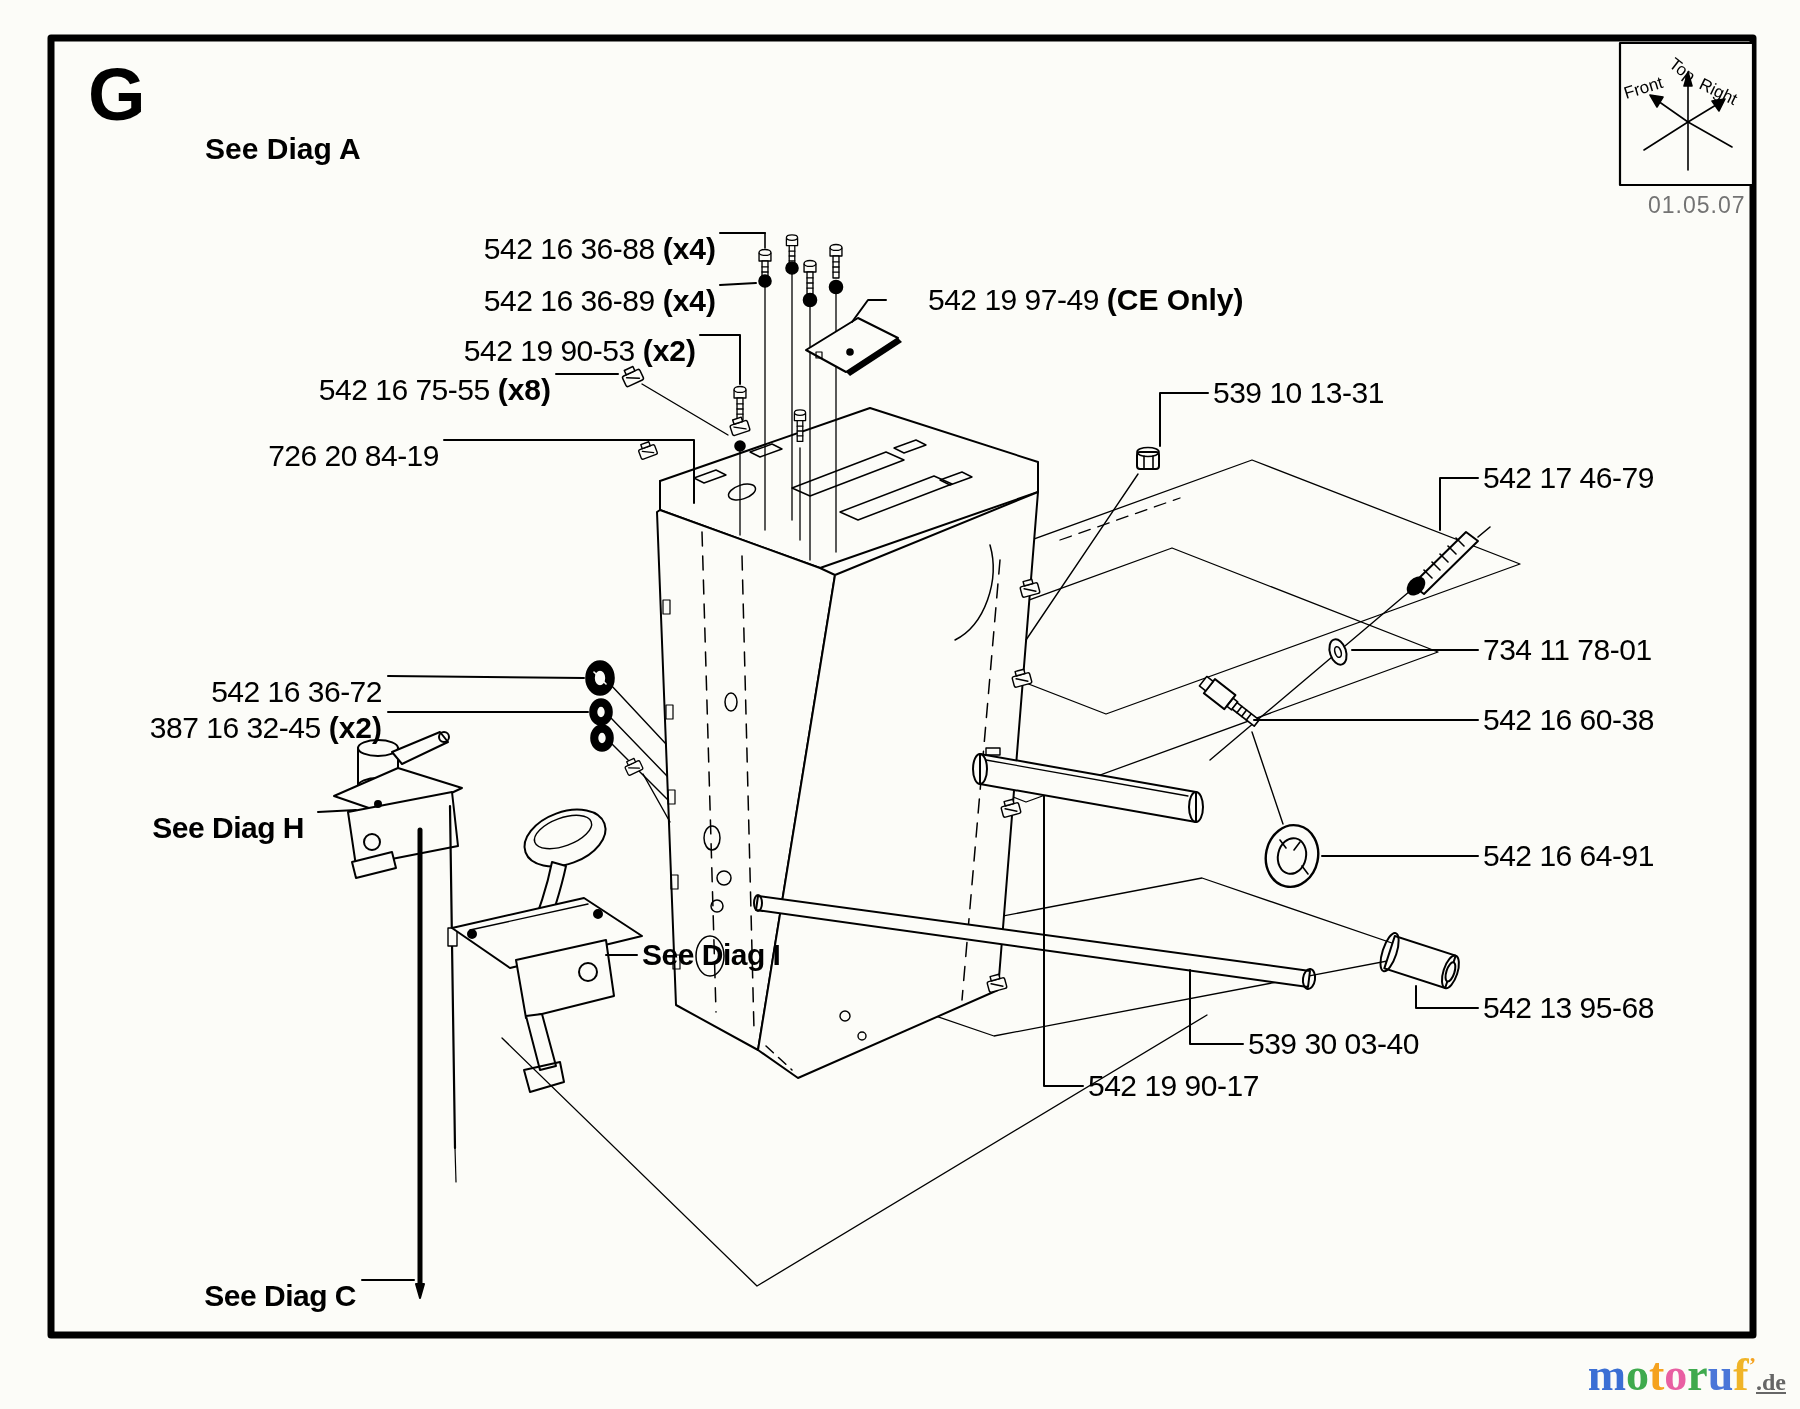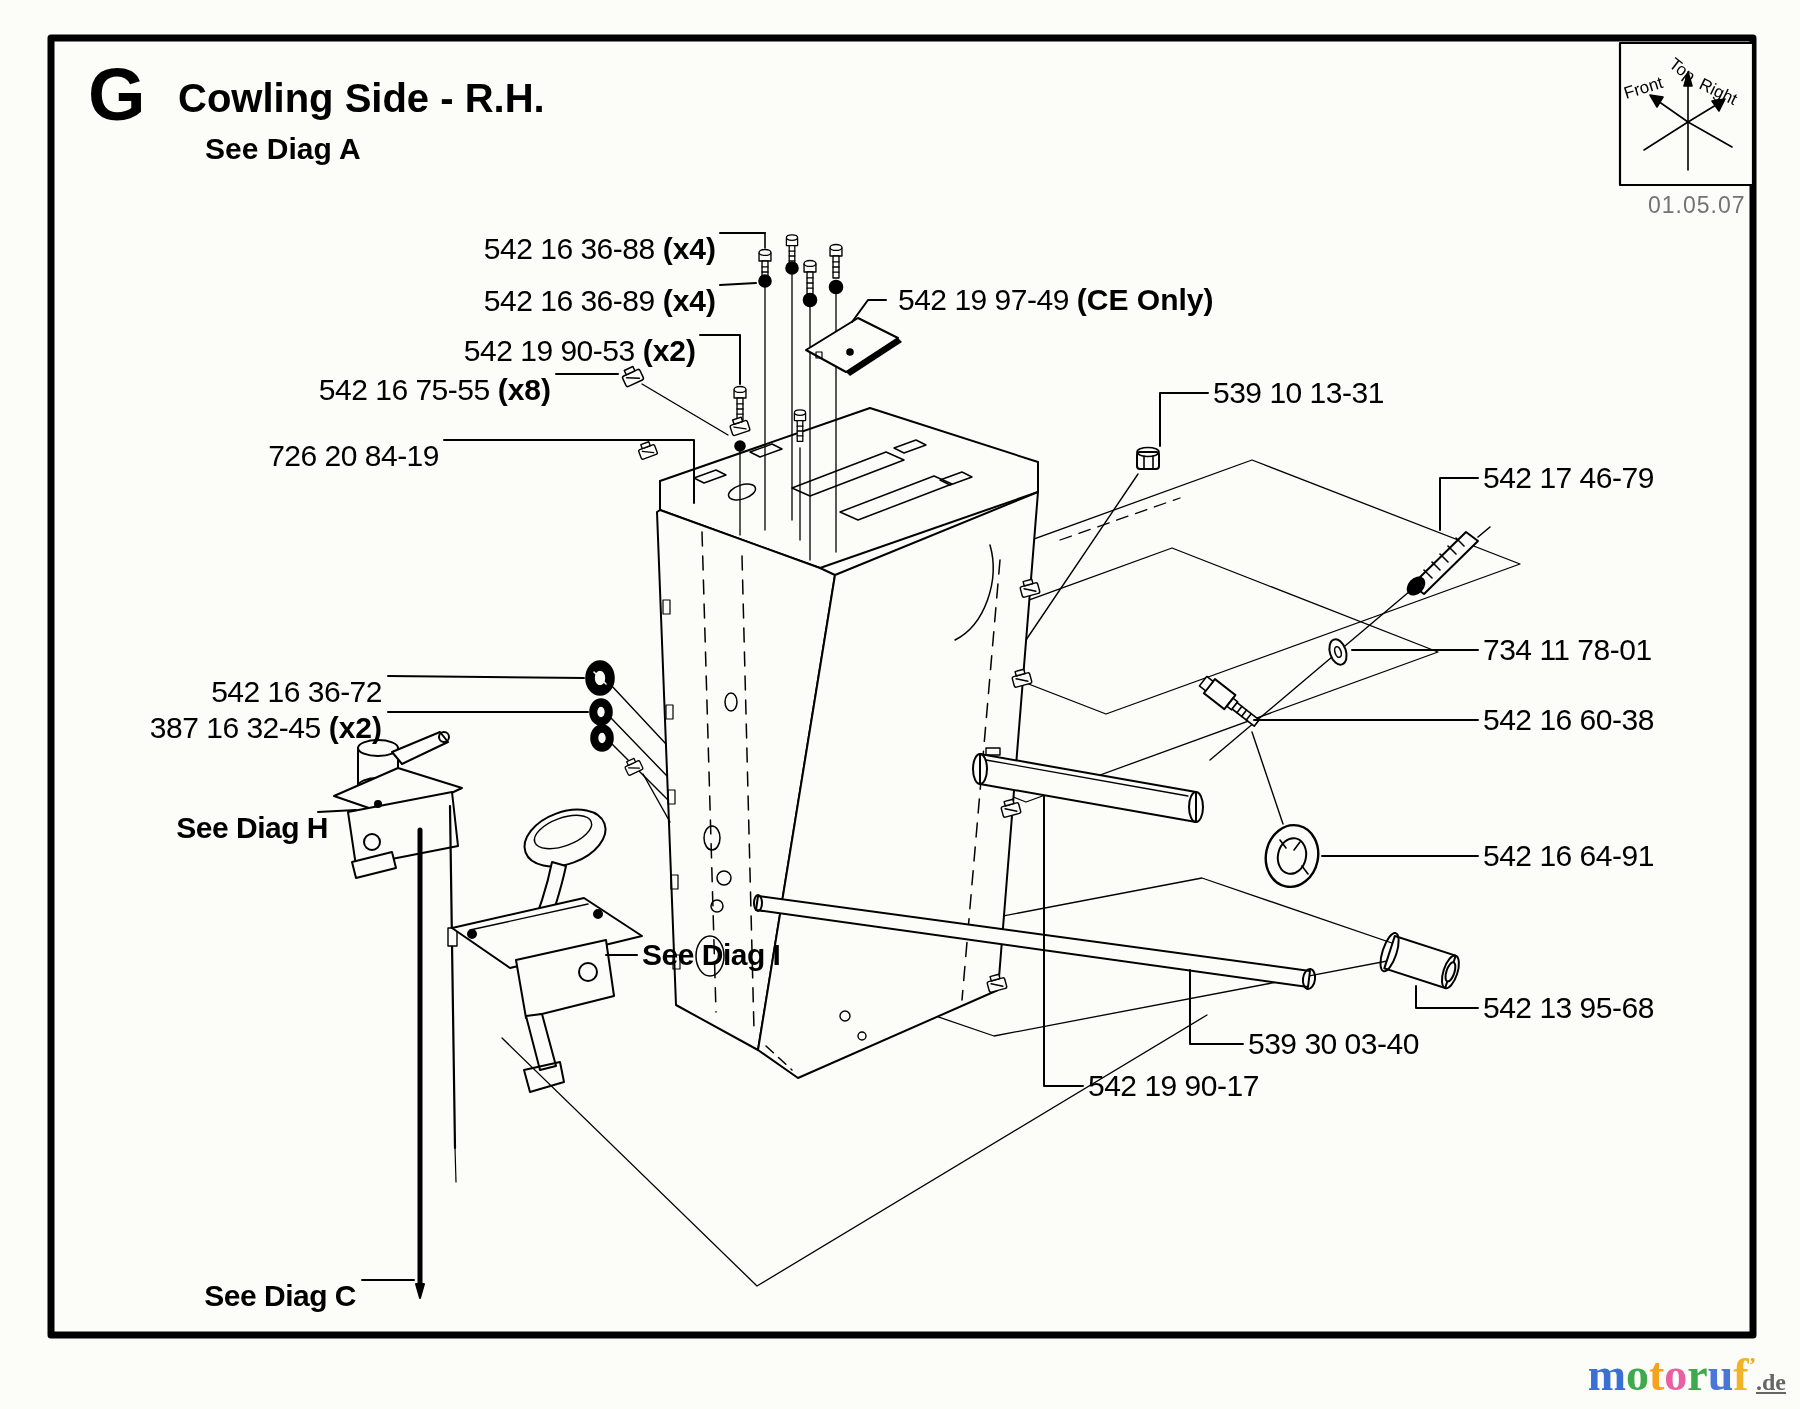--- a/index.html
+++ b/index.html
@@ -281,38 +281,37 @@
     <polyline points="1416,986 1416,1008 1478,1008"></polyline>
     <polyline points="1190,970 1190,1044 1243,1044"></polyline>
     <polyline points="1044,796 1044,1086 1083,1086"></polyline>
     <polyline points="362,1280 414,1280"></polyline>
   </g>
 </svg>
 
 <div class="titleblock">
   <div class="bigletter">G</div>
 </div>
-<div class="pagetitle">Cowling Side - R.H.</div>
 <div class="subtitle">See Diag A</div>
 <div class="datebox">01.05.07</div>
 
 <div class="plabel r" style="left:716px;top:233px"><span>542 16 36-88</span><b>(x4)</b></div>
 <div class="plabel r" style="left:716px;top:285px"><span>542 16 36-89</span><b>(x4)</b></div>
 <div class="plabel r" style="left:696px;top:335px"><span>542 19 90-53</span><b>(x2)</b></div>
 <div class="plabel r" style="left:551px;top:374px"><span>542 16 75-55</span><b>(x8)</b></div>
 <div class="plabel r" style="left:439px;top:440px"><span>726 20 84-19</span></div>
-<div class="plabel" style="left:898px;top:300px"><span>542 19 97-49</span><b>(CE Only)</b></div>
+<div class="plabel" style="left:928px;top:300px"><span>542 19 97-49</span><b>(CE Only)</b></div>
 <div class="plabel" style="left:1213px;top:393px"><span>539 10 13-31</span></div>
 <div class="plabel" style="left:1483px;top:478px"><span>542 17 46-79</span></div>
 <div class="plabel" style="left:1483px;top:650px"><span>734 11 78-01</span></div>
 <div class="plabel" style="left:1483px;top:720px"><span>542 16 60-38</span></div>
 <div class="plabel r" style="left:382px;top:676px"><span>542 16 36-72</span></div>
 <div class="plabel r" style="left:382px;top:712px"><span>387 16 32-45</span><b>(x2)</b></div>
 <div class="plabel" style="left:1483px;top:856px"><span>542 16 64-91</span></div>
-<div class="plabel r diag" style="left:328px;top:812px"><span>See Diag H</span></div>
+<div class="plabel r diag" style="left:304px;top:812px"><span>See Diag H</span></div>
 <div class="plabel diag" style="left:642px;top:955px"><span>See Diag I</span></div>
 <div class="plabel" style="left:1483px;top:1008px"><span>542 13 95-68</span></div>
 <div class="plabel" style="left:1248px;top:1044px"><span>539 30 03-40</span></div>
 <div class="plabel" style="left:1088px;top:1086px"><span>542 19 90-17</span></div>
 <div class="plabel r diag" style="left:356px;top:1280px"><span>See Diag C</span></div>
 
 <div class="wm" id="watermark"><span style="color: rgb(59, 111, 212);">m</span><span style="color: rgb(63, 170, 77);">o</span><span style="color: rgb(245, 162, 31);">t</span><span style="color: rgb(232, 95, 162);">o</span><span style="color: rgb(63, 170, 77);">r</span><span style="color: rgb(74, 118, 216);">u</span><span style="color: rgb(240, 180, 40);">f</span><span class="tick" style="color: rgb(245, 162, 31);">’</span><span class="de" style="color: rgb(102, 102, 102);">.de</span></div>
 
 </div>
 

